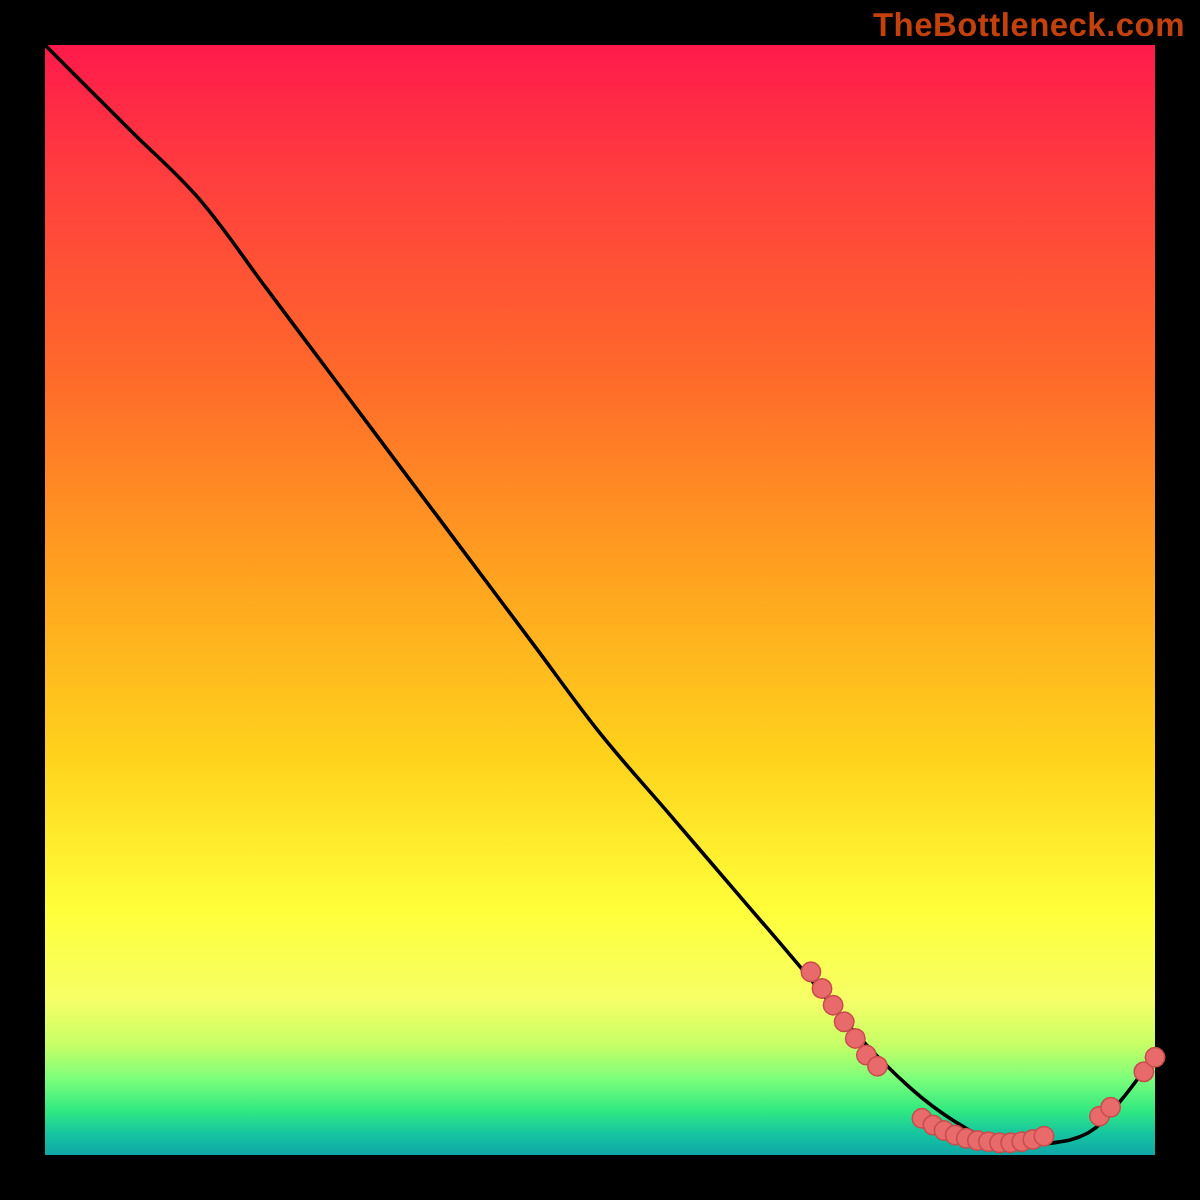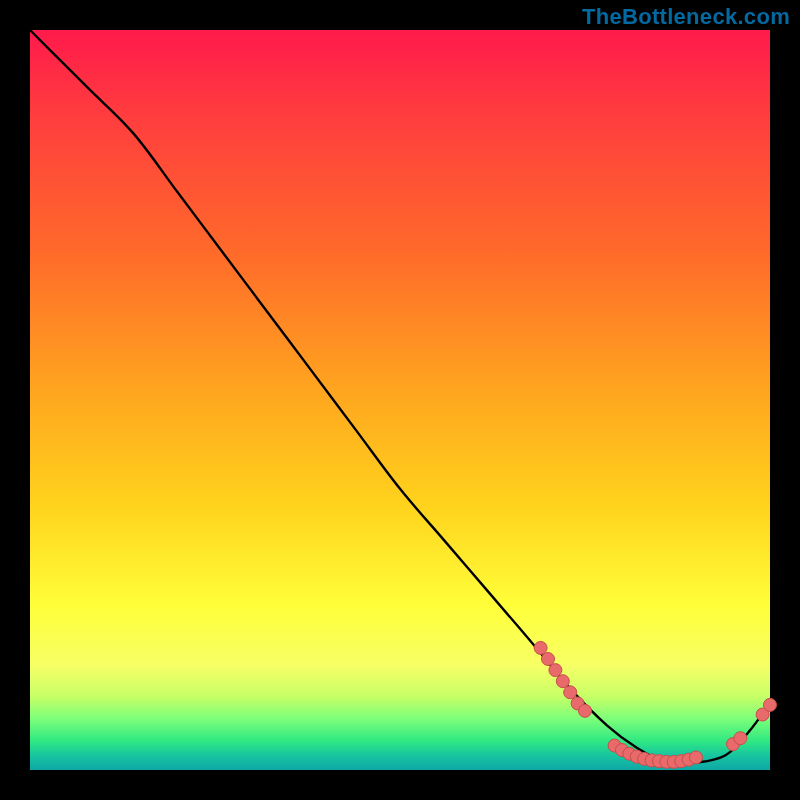--- a/index.html
+++ b/index.html
@@ -14,21 +14,21 @@
   .frame {
     position: relative;
     width: 800px;
     height: 800px;
     background: #000;
   }
   .watermark {
     position: absolute;
     top: 4px;
     right: 10px;
-    color: #0369a1;
+    color: #c2410c;
     font-size: 22px;
     font-weight: 600;
     letter-spacing: 0.3px;
     user-select: none;
   }
   .plot-area {
     position: absolute;
     left: 30px;
     top: 30px;
     width: 740px;

